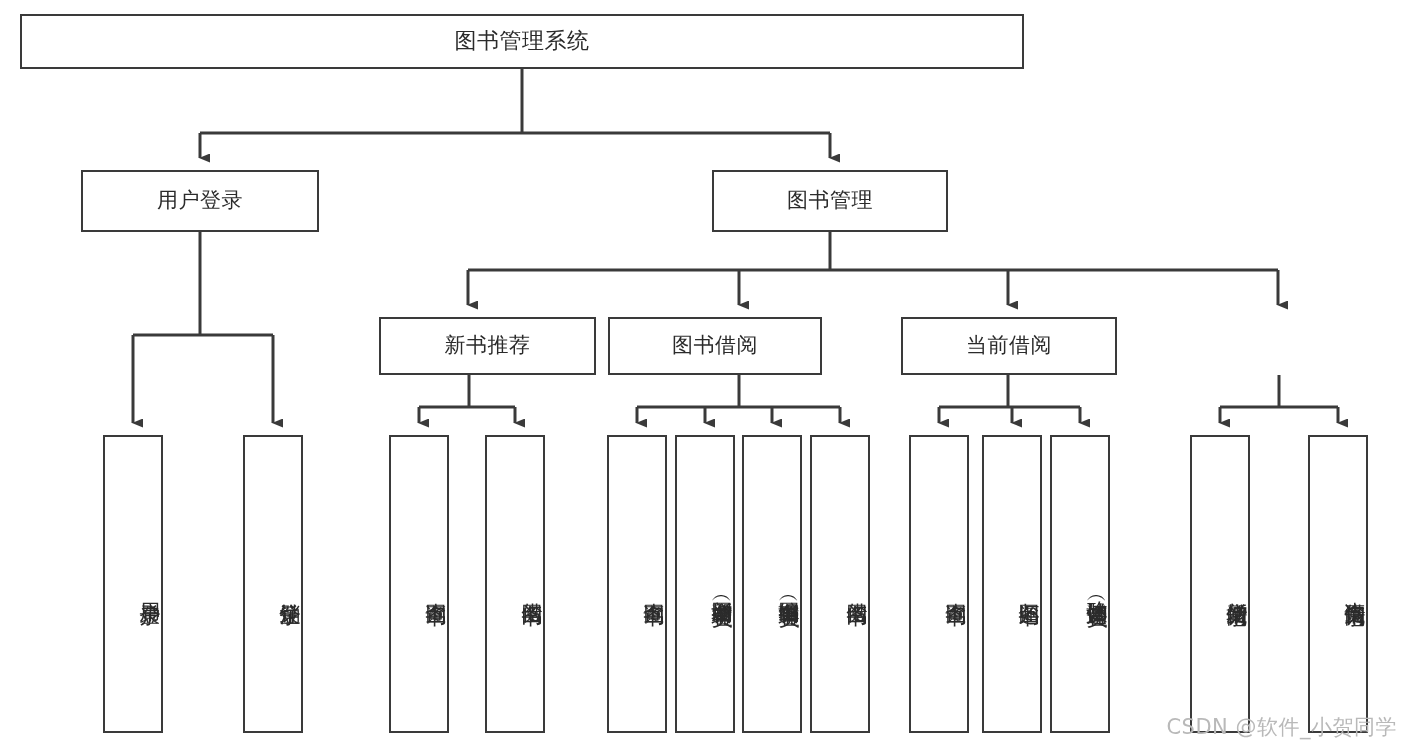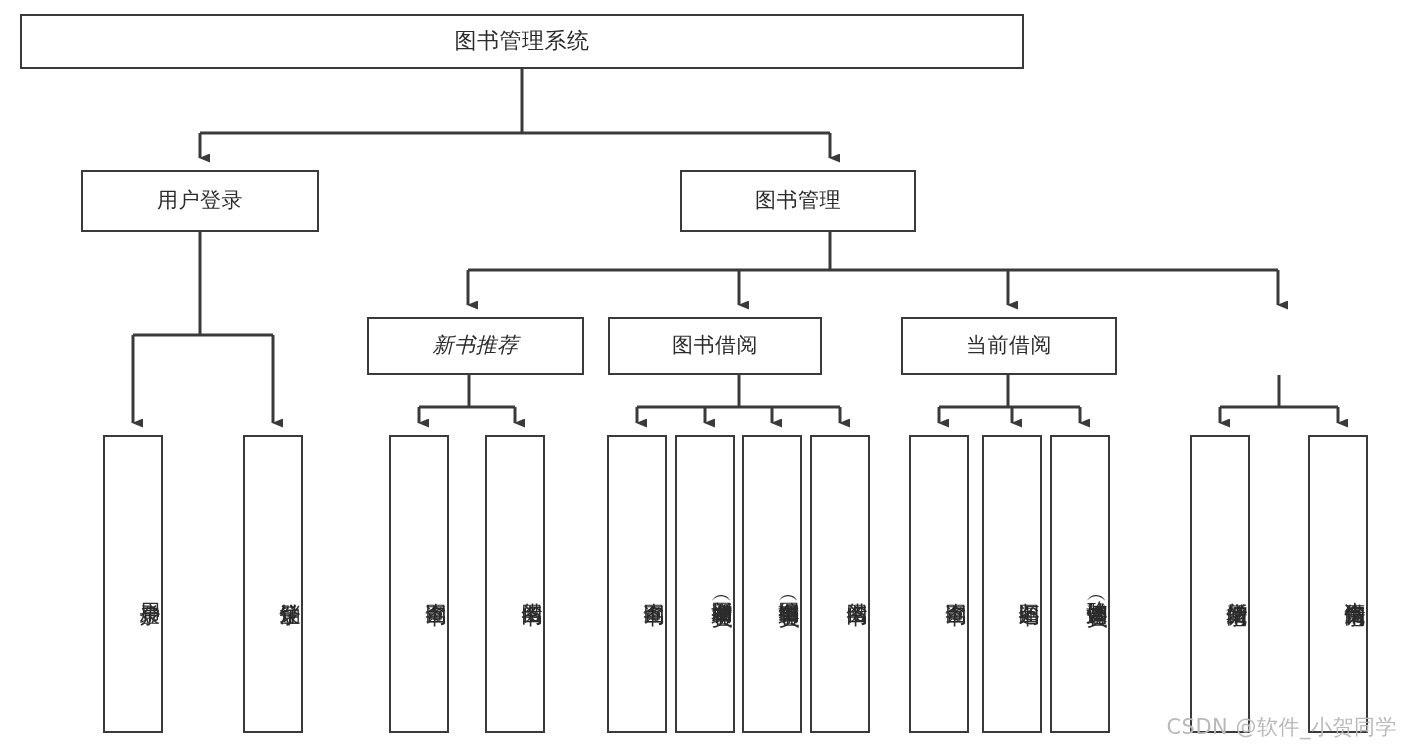--- a/index.html
+++ b/index.html
@@ -129,25 +129,25 @@
     </g>
   </svg>
 
   <div class="node h root" style="left:20px; top:14px; width:1004px; height:55px;">
     <span class="lbl">图书管理系统</span>
   </div>
 
   <div class="node h" style="left:81px; top:170px; width:238px; height:62px;">
     <span class="lbl">用户登录</span>
   </div>
-  <div class="node h" style="left:680px; top:170px; width:236px; height:62px;text-align:center;">
+  <div class="node h" style="left:712px; top:170px; width:236px; height:62px;text-align:center;">
     <span class="lbl">图书管理</span>
   </div>
 
-  <div class="node h" style="left:367px; top:317px; width:217px; height:58px;font-style:italic;">
+  <div class="node h" style="left:379px; top:317px; width:217px; height:58px;">
     <span class="lbl">新书推荐</span>
   </div>
   <div class="node h" style="left:608px; top:317px; width:214px; height:58px;">
     <span class="lbl">图书借阅</span>
   </div>
   <div class="node h" style="left:901px; top:317px; width:216px; height:58px;">
     <span class="lbl">当前借阅</span>
   </div>
 
   <div class="node v" style="left:103px; top:435px; width:60px; height:298px;">

